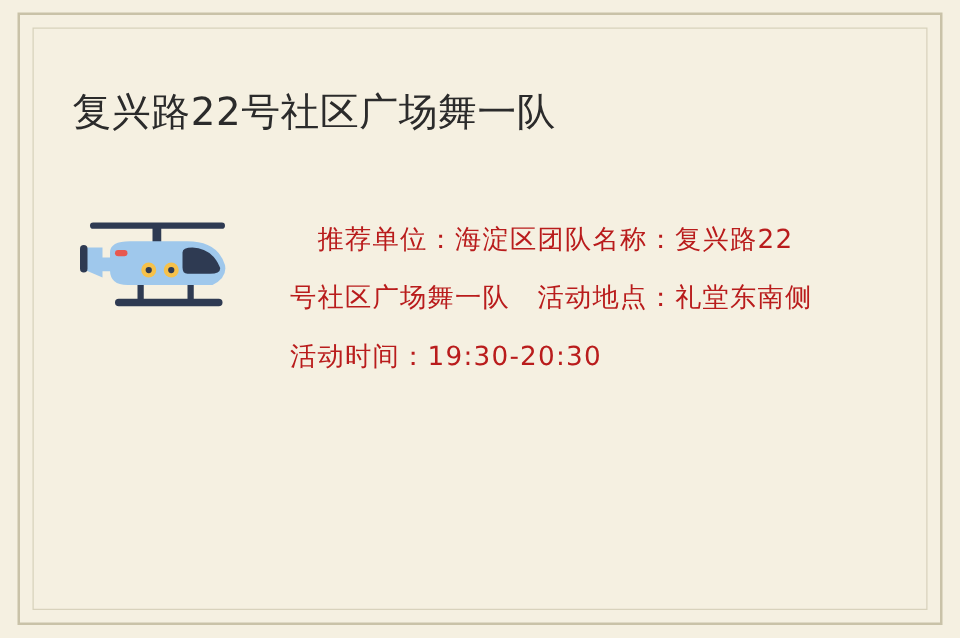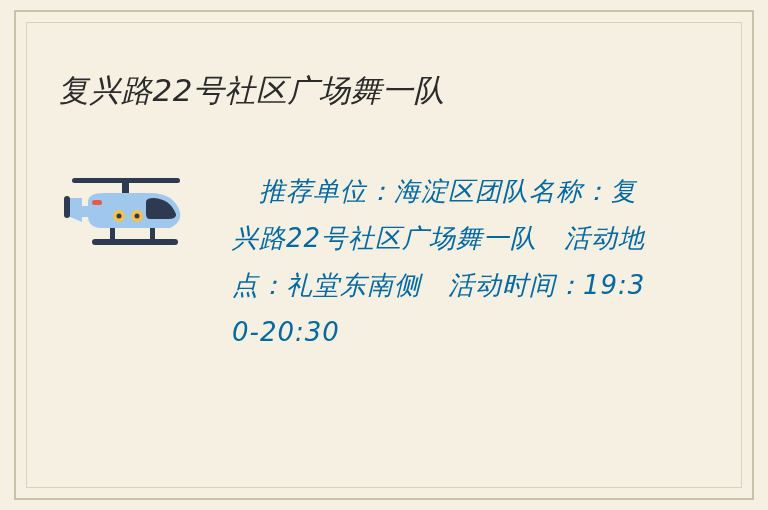--- a/index.html
+++ b/index.html
@@ -14,21 +14,20 @@
     overflow: hidden;
   }
   .card {
     position: absolute;
     left: 0;
     top: 0;
     width: 768px;
     height: 451px;
     background: #f5f0e1;
     box-sizing: border-box;
-    font-style: italic;
   }
   .outer-border {
     position: absolute;
     left: 14px;
     top: 10px;
     width: 740px;
     height: 490px;
     border: 2px solid #c9c2a8;
     box-sizing: border-box;
   }
@@ -57,23 +56,23 @@
     left: 58px;
     top: 160px;
     width: 150px;
     height: 110px;
   }
   .body-text {
     position: absolute;
     left: 232px;
     top: 168px;
     width: 420px;
-    font-size: 26px;
+    font-size: 21px;
     line-height: 47px;
-    color: #0369a1;
+    color: #b91c1c;
     font-family: "DejaVu Sans", "Liberation Sans", sans-serif;
     letter-spacing: 1px;
     word-break: break-all;
   }
 </style>
 </head>
 <body>
 
 <div class="card">
 

